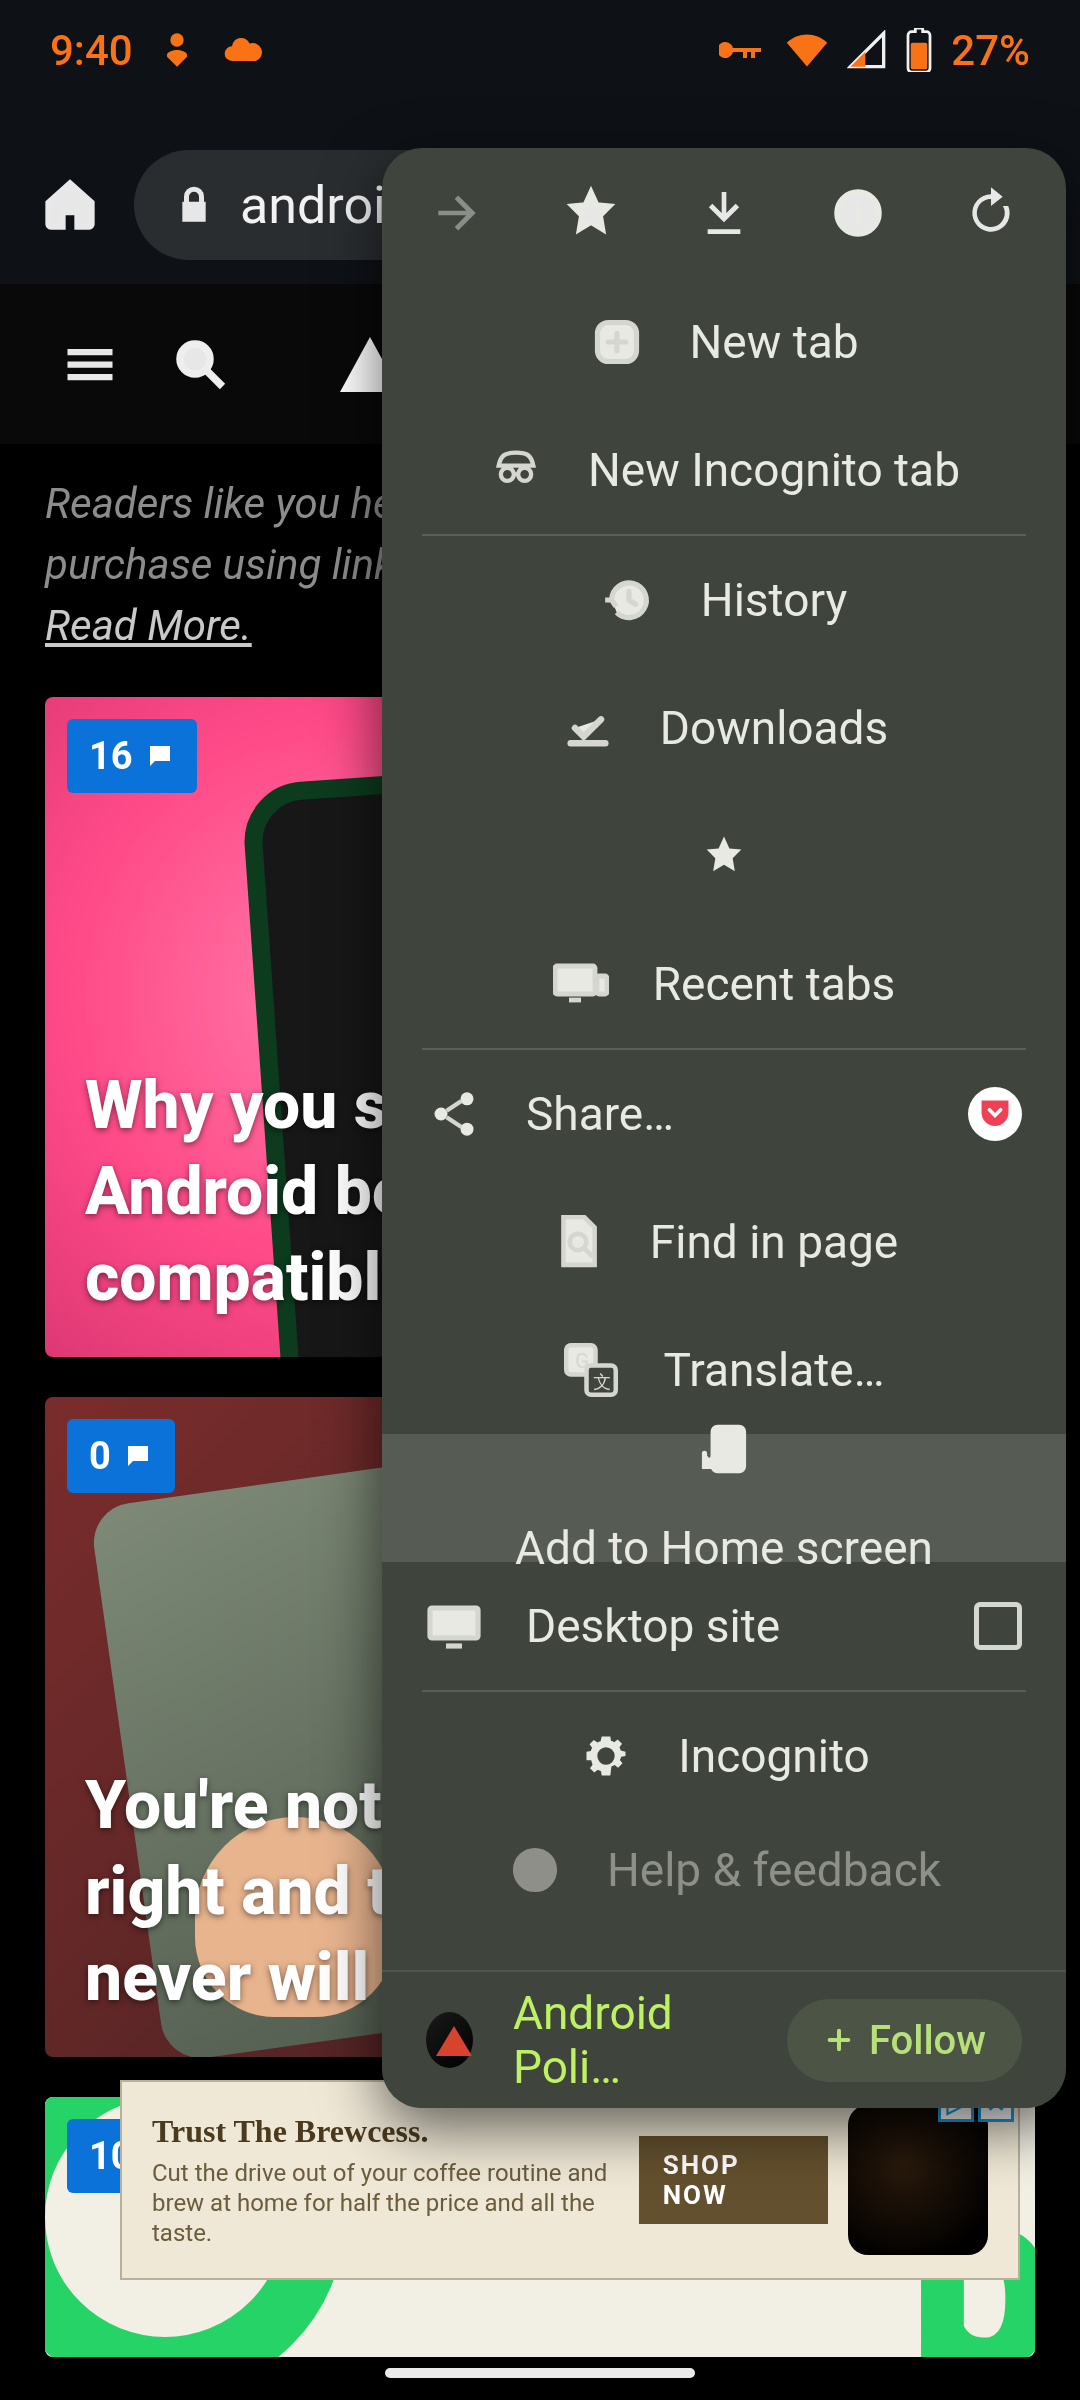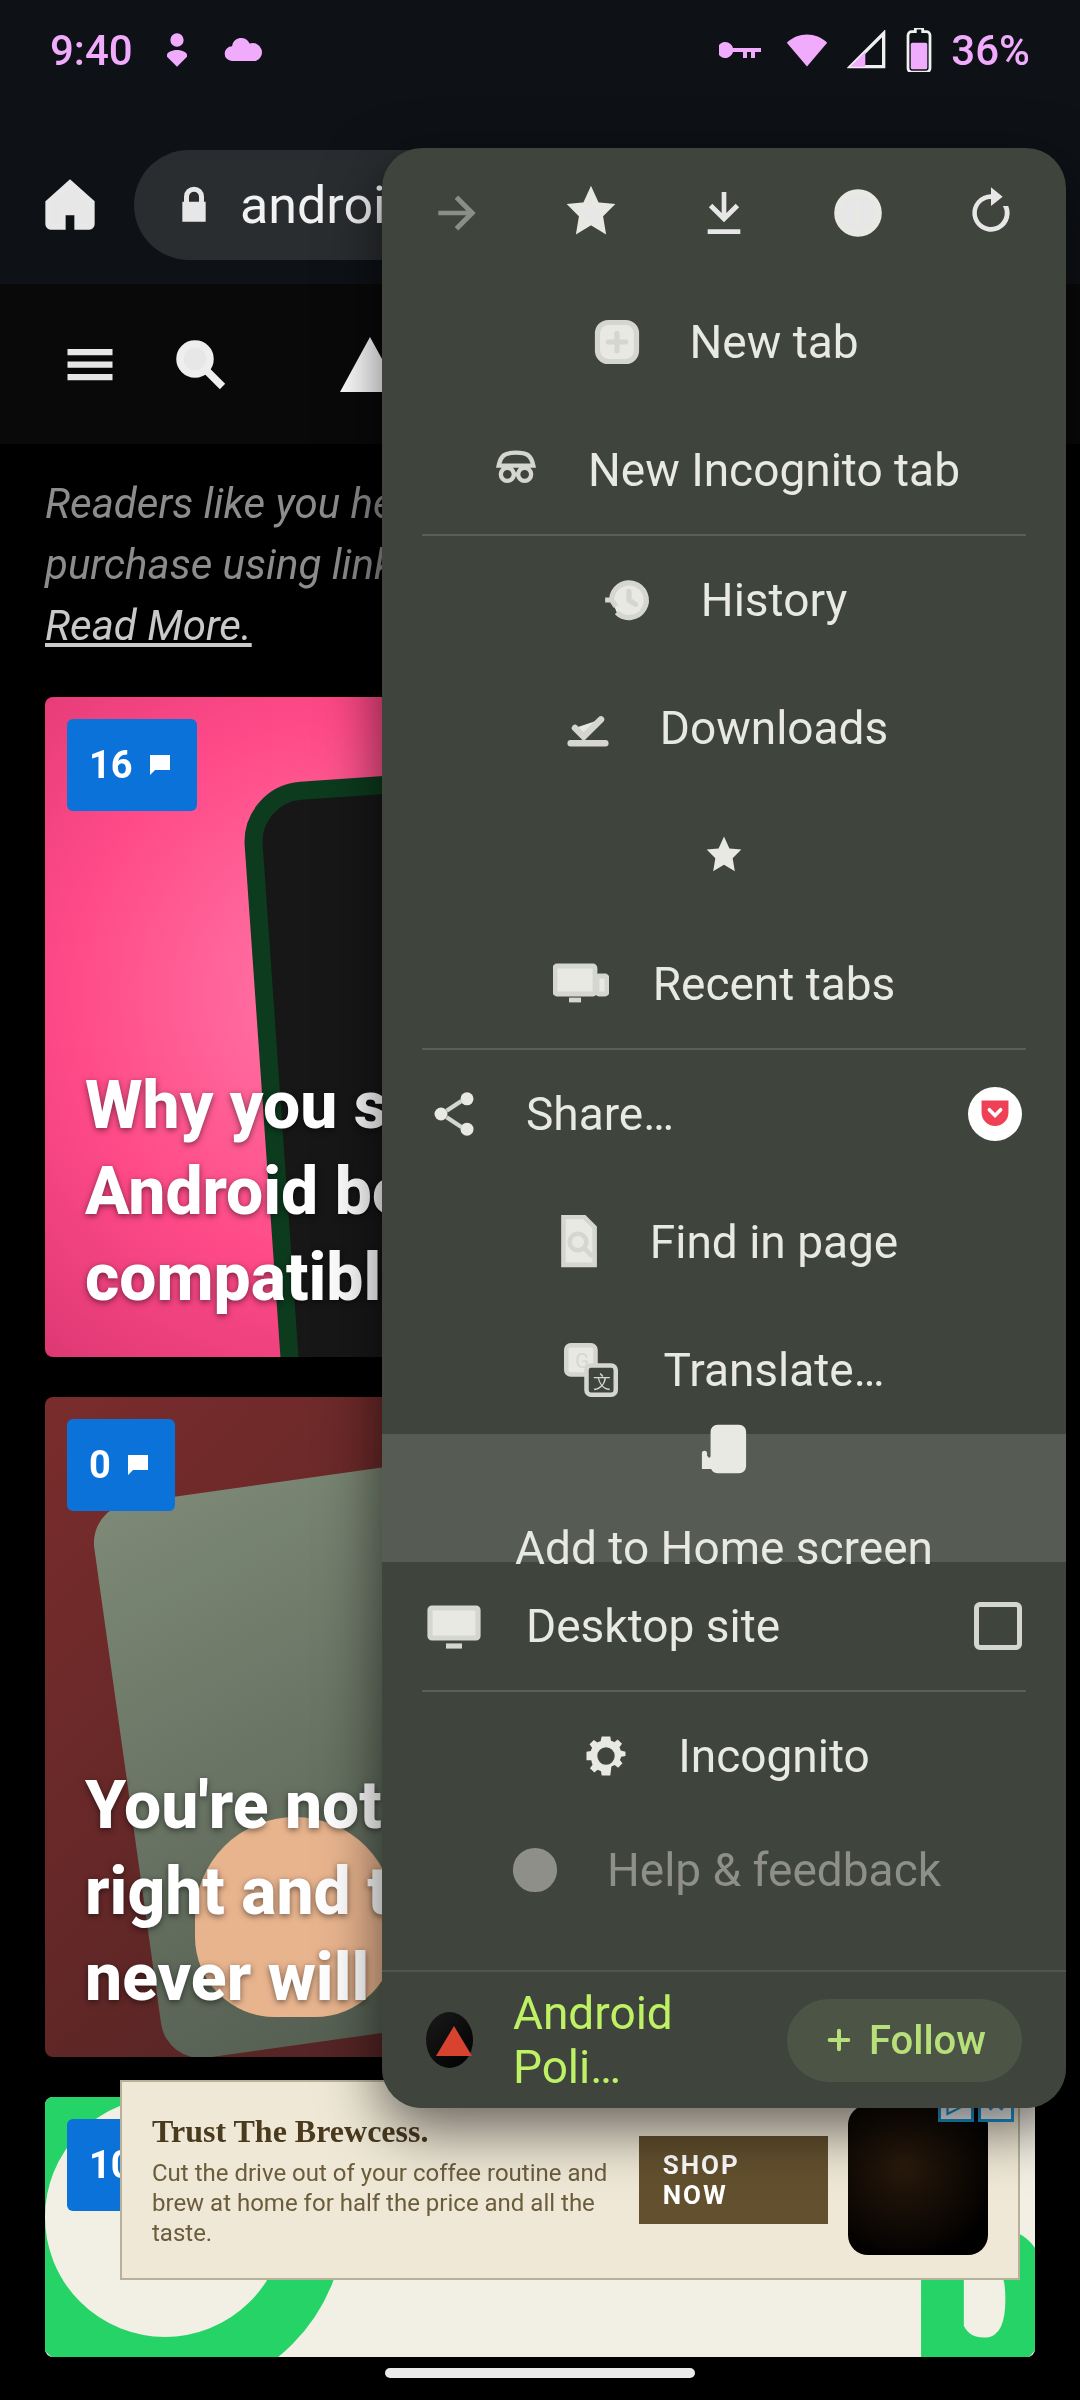--- a/index.html
+++ b/index.html
@@ -1,20 +1,20 @@
 <!DOCTYPE html>
 <html><head>
 <meta charset="utf-8">
 <style>
   * { box-sizing: border-box; margin: 0; padding: 0; }
   html, body { width: 1080px; height: 2400px; background:#0e1116; font-family: Roboto, "Segoe UI", Arial, sans-serif; overflow:hidden; color:#e7e7e7; }
   .screen { position:relative; width:1080px; height:2400px; background:#0e1116; }
 
   
-  .statusbar { position:absolute; top:0; left:0; right:0; height:100px; display:flex; align-items:center; justify-content:space-between; padding:0 50px; color:#f0abfc; font-size:42px; font-weight:500;text-align:center;}
+  .statusbar { position:absolute; top:0; left:0; right:0; height:100px; display:flex; align-items:center; justify-content:space-between; padding:0 50px; color:#f97316; font-size:42px; font-weight:500;text-align:center;}
   .sb-left { display:flex; align-items:center; gap:24px;}
   .sb-right { display:flex; align-items:center; gap:18px;}
   .sb-icon svg { display:block; }
 
   
   .omnibox-row { position:absolute; top:140px; left:0; right:0; height:130px; display:flex; align-items:center; gap:24px; padding:0 30px;}
   .home-btn { width:80px; height:80px; display:flex; align-items:center; justify-content:center; }
   .urlpill { flex:1; height:110px; background:#2a2d30; border-radius:60px; display:flex; align-items:center; gap:26px; padding:0 40px;}
   .urlpill .lock svg{display:block;}
   .urlpill .urltext { font-size:52px; color:#f2f2f2; white-space:nowrap; overflow:hidden;}
@@ -25,21 +25,21 @@
   .site-header { height:160px; background:#090909; display:flex; align-items:center; gap:50px; padding:0 60px;}
   .hamburger, .search-ic { width:60px; height:60px; }
   .brand-tri { width:0;height:0;border-left:30px solid transparent;border-right:30px solid transparent;border-bottom:55px solid #fff; margin-left:60px;}
   .disclosure { padding:30px 45px 0 45px; color:#8c8c8c; font-style:italic; font-size:42px; line-height:1.45;}
   .disclosure .readmore{ text-decoration:underline; color:#c9c9c9;}
 
   .card { position:relative; margin:40px 45px 0 45px; height:660px; border-radius:8px; overflow:hidden;}
   .card .bg1 { position:absolute; inset:0; background: radial-gradient(circle at 30% 45%, #ff7aa8 0%, #ff4a88 35%, #c22a63 80%);}
   .card .phonecase { position:absolute; left:220px; top:70px; width:520px; height:720px; background:#171717; border:18px solid #0c3b1e; border-radius:60px; transform:rotate(-4deg);}
   .card .phonecase::before{content:""; position:absolute; left:50%; top:50%; width:260px; height:260px; margin-left:-130px; margin-top:-20px; border-radius:50%; background:radial-gradient(circle,#2a2a2a 0%, #111 80%);}
-  .card .badge { position:absolute; top:22px; left:22px; background:#0a72d8; color:#fff; font-weight:700; font-size:38px; padding:24px 22px; border-radius:6px; display:flex; align-items:center; gap:12px;}
+  .card .badge { position:absolute; top:22px; left:22px; background:#0a72d8; color:#fff; font-weight:700; font-size:38px; padding:15px 22px; border-radius:6px; display:flex; align-items:center; gap:12px;}
   .card .headline { position:absolute; left:40px; right:40px; bottom:36px; color:#fff; font-size:66px; font-weight:800; line-height:1.3; text-shadow:0 2px 6px rgba(0,0,0,.5);}
   .card.second .bg1{ background: linear-gradient(135deg,#7a2c2c 0%, #3a1f1f 100%);}
   .card.second .tablet{ position:absolute; left:80px; top:70px; width:560px; height:560px; background:linear-gradient(160deg,#7e8a77,#4c564a); border-radius:40px; transform:rotate(-8deg);}
   .card.second .hand{ position:absolute; left:150px; bottom:40px; width:200px;height:200px; background:#e8b48e; border-radius:50% 50% 40% 40%;}
   .card.third { height:260px; margin-top:40px;}
   .card.third .bg1{ background:#f2efe4;}
   .card.third .whats{ position:absolute; left:-60px; top:-60px; width:360px;height:360px; border:60px solid #25d366; border-radius:50%;}
   .card.third .whats-p{ position:absolute; right:-20px; top:30px; font-size:260px; font-weight:900; color:#25d366;}
 
   
@@ -109,21 +109,21 @@
             <path d="M2 22 22 2v20H2z" fill="none" stroke="#f0f0f0" stroke-width="2"></path>
             <path d="M2 22 11 13v9H2z"></path>
           </svg>
     </span>
     <span class="sb-icon">
       <svg width="28" height="44" viewBox="0 0 12 24">
             <path d="M4 0h4v2h2a2 2 0 0 1 2 2v18a2 2 0 0 1-2 2H2a2 2 0 0 1-2-2V4a2 2 0 0 1 2-2h2V0z" fill="none" stroke="#f0f0f0" stroke-width="1.5"></path>
             <rect x="1.5" y="8" width="9" height="14.5" rx="1"></rect>
           </svg>
     </span>
-    <span>36%</span>
+    <span>27%</span>
   </div>
 </div>
 
 <div class="omnibox-row">
   <div class="home-btn">
     <svg width="58" height="58" viewBox="0 0 24 24" fill="none" stroke="#e8e8e8" stroke-width="2.4">
           <path d="M3 11 12 3l9 8v9a1 1 0 0 1-1 1h-5v-6h-6v6H4a1 1 0 0 1-1-1v-9z"></path>
         </svg>
   </div>
   <div class="urlpill">

